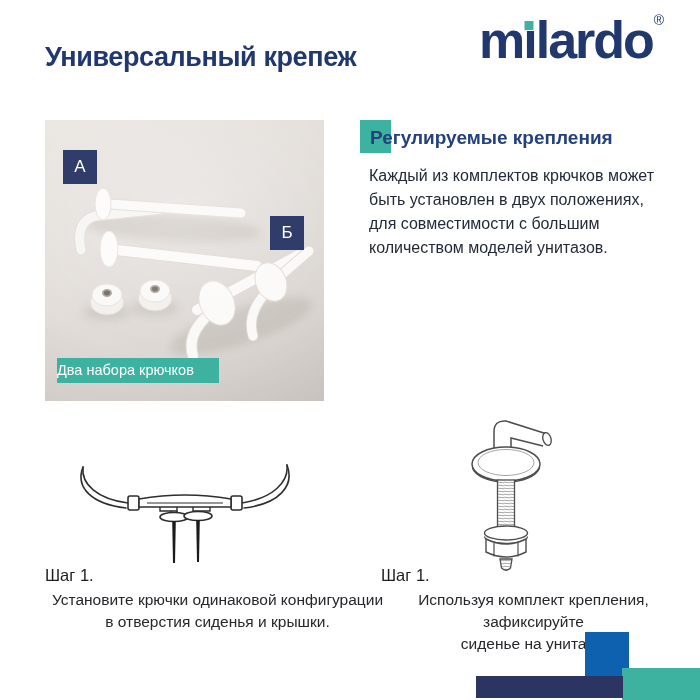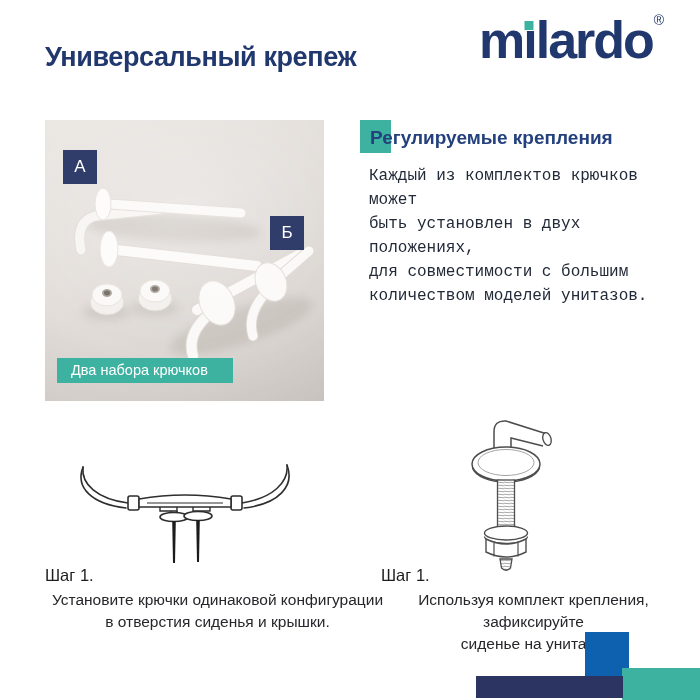--- a/index.html
+++ b/index.html
@@ -43,34 +43,34 @@
   .marker{
     position:absolute;width:34px;height:34px;background:var(--label_navy);
     color:#ffffff;font-size:17px;display:flex;align-items:center;justify-content:center;
     z-index:3;
   }
   .marker-a{left:18px;top:30px;}
   .marker-b{left:225px;top:96px;}
   .photo-caption{
     position:absolute;left:12px;top:238px;width:162px;height:25px;
     background:var(--teal);color:#ffffff;font-size:14.5px;line-height:25px;
-    padding-left:14px;z-index:3;white-space:nowrap;
+    z-index:3;white-space:nowrap;
   }
   
   .feature-square{
     position:absolute;left:360px;top:120px;width:31px;height:33px;
     background:var(--teal);z-index:1;
   }
   .feature-heading{
     position:absolute;left:370px;top:127px;z-index:2;
     font-size:19px;font-weight:700;color:var(--heading_blue);
   }
   .feature-body{
     position:absolute;left:369px;top:164px;width:310px;
-    font-size:16px;line-height:24px;color:#232a37;white-space:pre-line;font-family:Liberation Mono, monospace;
+    font-size:16px;line-height:24px;color:#232a37;white-space:pre-line;
   }
   
   .step{position:absolute;top:566px;}
   .step-1{left:45px;width:345px;}
   .step-2{left:381px;width:305px;}
   .step-label{font-size:16.5px;font-weight:400;color:#1d1d20;margin-bottom:4px;}
   .step-text{font-size:15.5px;line-height:22px;color:#26262b;white-space:pre-line;text-align:center;}
   .diagram{position:absolute;}
   .diagram-1{left:62px;top:450px;width:236px;height:120px;}
   .diagram-2{left:450px;top:412px;width:170px;height:165px;}

